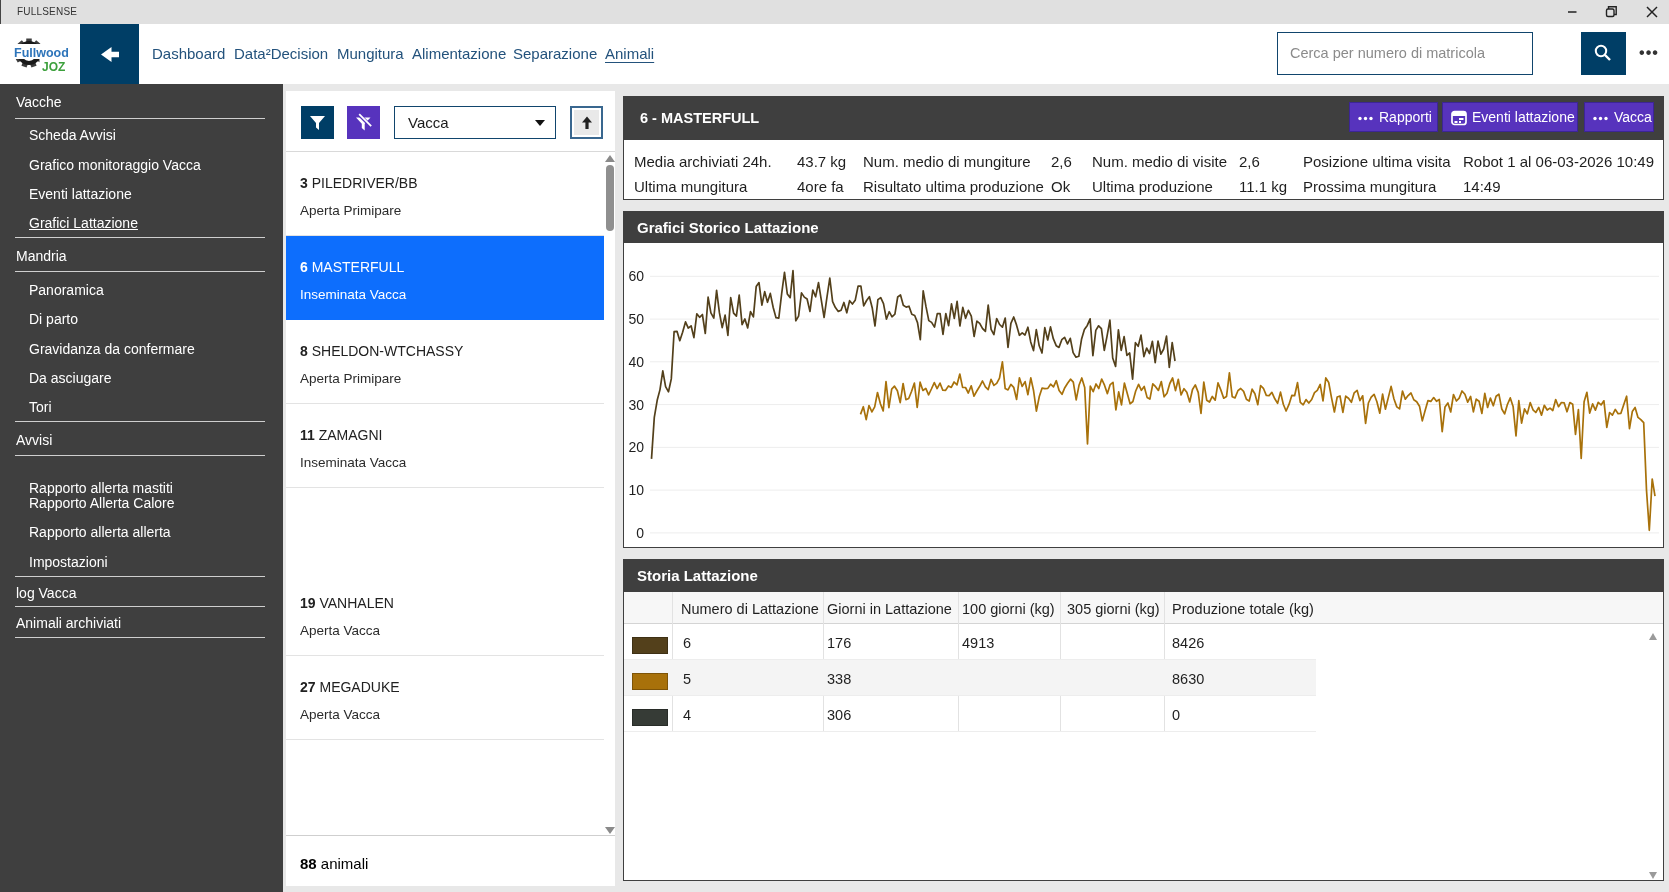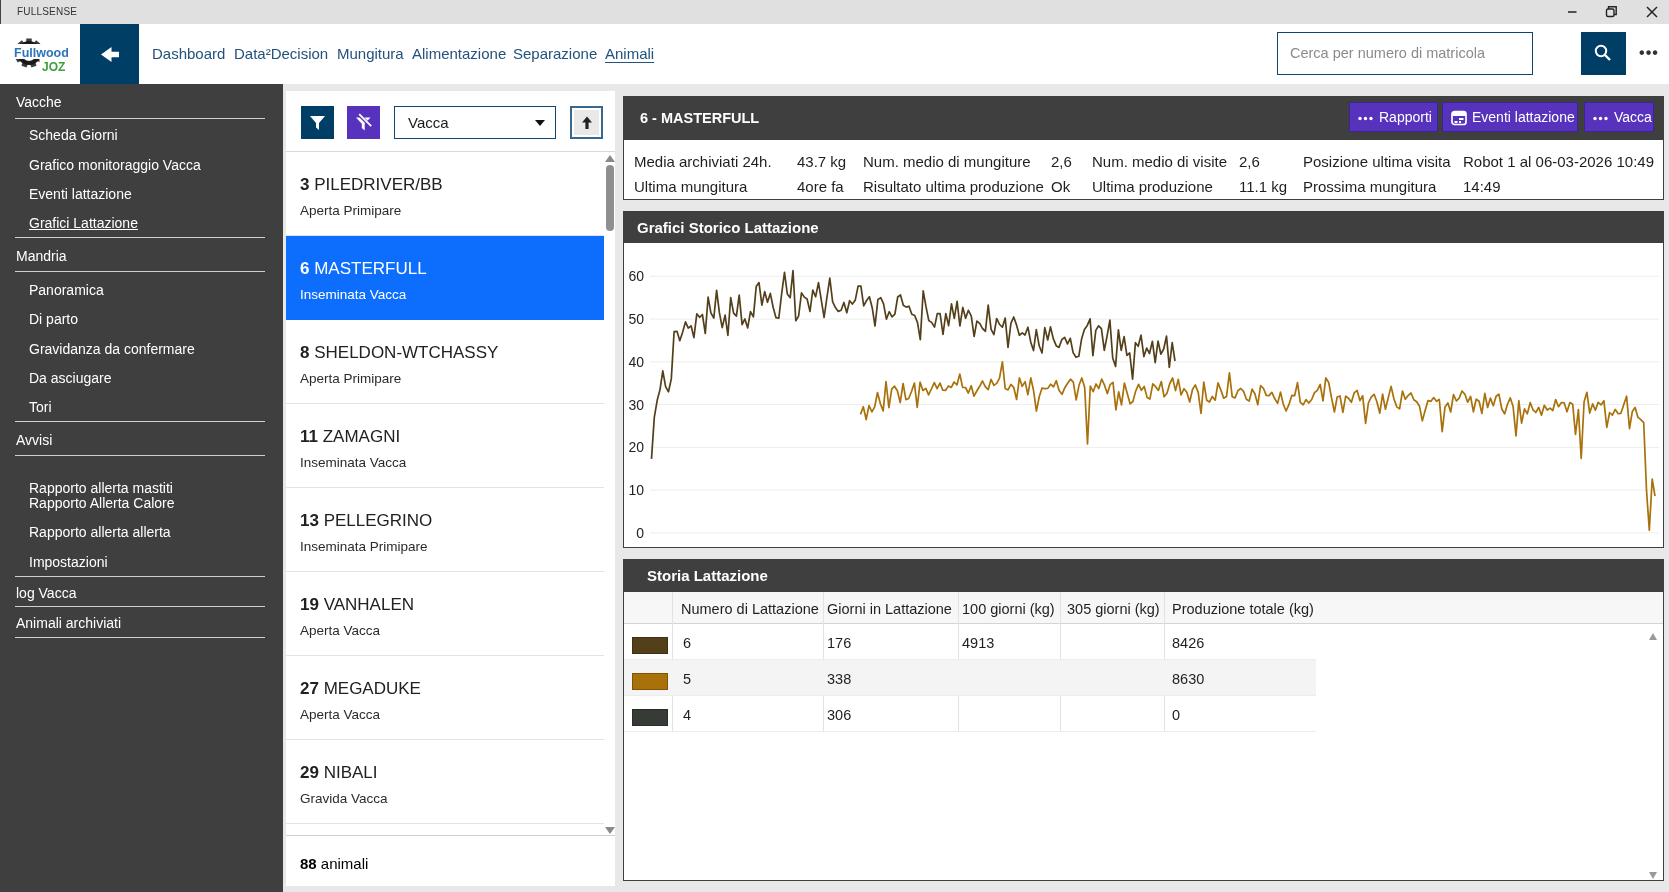--- a/index.html
+++ b/index.html
@@ -29,21 +29,21 @@
 
 
 #listpanel { left:286px; top:91px; width:329px; height:795px; background:#fff; }
 #toolbar { left:0; top:0; width:329px; height:61px; border-bottom:1px solid #d9d9d9; }
 .tbtn { top:15px; width:33px; height:33px; }
 #dd { left:108px; top:15px; width:162px; height:33px; border:1px solid #11456d; background:#fff; }
 #dd .txt { position:absolute; left:13px; top:7px; font-size:15px; color:#1a1a1a; }
 #dd .caret { position:absolute; right:10px; top:13px; width:0; height:0; border-left:5.5px solid transparent; border-right:5.5px solid transparent; border-top:6.5px solid #111; }
 #upbtn { left:284px; top:15px; width:33px; height:33px; background:#e9e9e9; border:2px solid #39678f; box-shadow:inset 0 0 0 2px #fff; }
 .litem { position:absolute; left:0; width:318px; height:84px; border-bottom:1px solid #e3e3e3; color:#212121; }
-.litem .t1 { position:absolute; left:14px; top:23px; font-size:17px; }
+.litem .t1 { position:absolute; left:14px; top:23px; font-size:14px; }
 .litem .t2 { position:absolute; left:14px; top:51px; font-size:13.5px; color:#2b2b2b; }
 .litem.sel { background:#0d6efd; color:#fff; border-bottom:0; }
 .litem.sel .t2 { color:#fff; }
 #listfooter { left:0; top:744px; width:329px; height:51px; border-top:1px solid #cfcfcf; }
 #listfooter div { position:absolute; left:14px; top:19px; font-size:15px; }
 
 #lsb-thumb { left:320px; top:74px; width:8px; height:66px; background:#8f8f8f; border-radius:4px; }
 
 
 .panel { background:#fff; border:1px solid #3f3f3f; }
@@ -51,21 +51,21 @@
 #panel1 { left:623px; top:96px; width:1041px; height:104px; }
 #panel1 .phead { height:43px; line-height:43px; padding-left:16px; font-size:14.5px; }
 .pbtn { position:absolute; top:5px; height:30px; background:#5733bd; border:1px solid #3c2596; color:#fff; font-size:14px; text-align:left; line-height:28px; }
 .pbtn .lbl { position:absolute; left:29px; top:0; }
 .dots3 { position:absolute; left:8px; top:13px; }
 .info { position:absolute; font-size:15px; color:#1f1f1f; white-space:nowrap; }
 
 #panel2 { left:623px; top:211px; width:1041px; height:337px;padding-left:44px; }
 #panel2 .phead { height:31px; line-height:31px; padding-left:13px; }
 #panel3 { left:623px; top:559px; width:1041px; height:322px; }
-#panel3 .phead { height:32px; line-height:32px; padding-left:23px; }
+#panel3 .phead { height:32px; line-height:32px; padding-left:13px; }
 
 
 #tbl { position:absolute; left:0; top:32px; width:1039px; height:288px; background:#fff; font-size:14.5px; color:#1f1f1f; }
 #tbl .hrow { position:absolute; left:0; top:0; width:1039px; height:32px; background:#f7f7f7; border-bottom:1px solid #d4d4d4; }
 #tbl .hcell { position:absolute; top:9px; }
 #tbl .vline { position:absolute; top:0; width:1px; height:139px; background:#e2e2e2; }
 #tbl .row { position:absolute; left:0; width:692px; height:36px; border-bottom:1px solid #ededed; }
 #tbl .cell { position:absolute; top:11px; }
 .swatch { position:absolute; left:8px; top:13px; width:36px; height:17px; border:1px solid rgba(0,0,0,0.25); }
 </style>
@@ -120,21 +120,21 @@
       <circle cx="9" cy="9" r="5.2" fill="none" stroke="#fff" stroke-width="2"></circle>
       <line x1="13" y1="13" x2="18" y2="18" stroke="#fff" stroke-width="2.4"></line>
     </svg>
   </div>
   <div id="navdots" class="abs">•••</div>
 </div>
 
 <div id="sidebar" class="abs">
   <div class="hd" style="top:10px">Vacche</div>
   <div class="sep" style="top:34px"></div>
-  <div class="it" style="top:43px">Scheda Giorni</div>
+  <div class="it" style="top:43px">Scheda Avvisi</div>
   <div class="it" style="top:73px">Grafico monitoraggio Vacca</div>
   <div class="it" style="top:102px">Eventi lattazione</div>
   <div class="it" style="top:131px"><u>Grafici Lattazione</u></div>
   <div class="sep" style="top:153px"></div>
   <div class="hd" style="top:164px">Mandria</div>
   <div class="sep" style="top:187px"></div>
   <div class="it" style="top:198px">Panoramica</div>
   <div class="it" style="top:227px">Di parto</div>
   <div class="it" style="top:257px">Gravidanza da confermare</div>
   <div class="it" style="top:286px">Da asciugare</div>
@@ -187,35 +187,27 @@
       <span class="t2">Inseminata Vacca</span>
     </div>
   <div class="litem" style="top:229px">
       <span class="t1"><b>8</b> SHELDON-WTCHASSY</span>
       <span class="t2">Aperta Primipare</span>
     </div>
   <div class="litem" style="top:313px">
       <span class="t1"><b>11</b> ZAMAGNI</span>
       <span class="t2">Inseminata Vacca</span>
     </div>
-  <div class="litem" style="top:397px">
-      <span class="t1"><b>13</b> PELLEGRINO</span>
-      <span class="t2">Inseminata Primipare</span>
-    </div>
   <div class="litem" style="top:481px">
       <span class="t1"><b>19</b> VANHALEN</span>
       <span class="t2">Aperta Vacca</span>
     </div>
   <div class="litem" style="top:565px">
       <span class="t1"><b>27</b> MEGADUKE</span>
       <span class="t2">Aperta Vacca</span>
-    </div>
-  <div class="litem" style="top:649px">
-      <span class="t1"><b>29</b> NIBALI</span>
-      <span class="t2">Gravida Vacca</span>
     </div>
 
   <svg class="abs" style="left:318px;top:62px" width="12" height="10">
       <path d="M6 2 L11 9 L1 9 Z" fill="#8a8a8a"></path>
     </svg>
   <div id="lsb-thumb" class="abs"></div>
   <svg class="abs" style="left:318px;top:735px" width="12" height="10">
       <path d="M1 1 L11 1 L6 8 Z" fill="#8a8a8a"></path>
     </svg>
 

